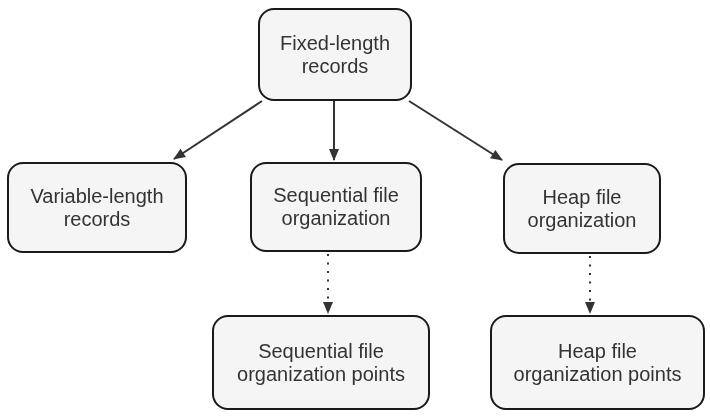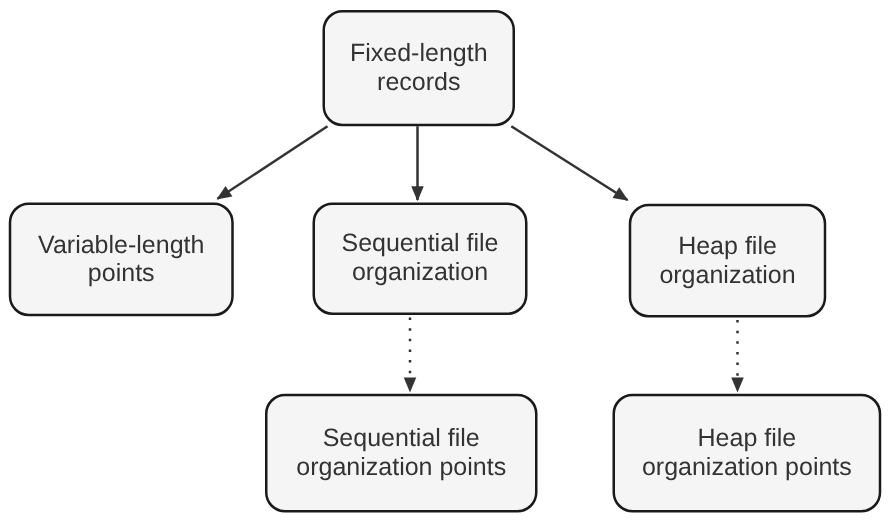--- a/index.html
+++ b/index.html
@@ -71,21 +71,21 @@
     <line class="edge" x1="334" y1="101" x2="334" y2="160" marker-end="url(#arrow)"></line>
     <line class="edge" x1="409" y1="101" x2="502" y2="160" marker-end="url(#arrow)"></line>
     <line class="edge dotted" x1="328" y1="254" x2="328" y2="313" marker-end="url(#arrow)"></line>
     <line class="edge dotted" x1="590" y1="256" x2="590" y2="313" marker-end="url(#arrow)"></line>
   </svg>
 
   <div class="node node-fixed">Fixed-length
 records</div>
 
   <div class="node node-variable">Variable-length
-points</div>
+records</div>
 
   <div class="node node-sequential">Sequential file
 organization</div>
 
   <div class="node node-heap">Heap file
 organization</div>
 
   <div class="node node-seq-points">Sequential file
 organization points</div>
 

